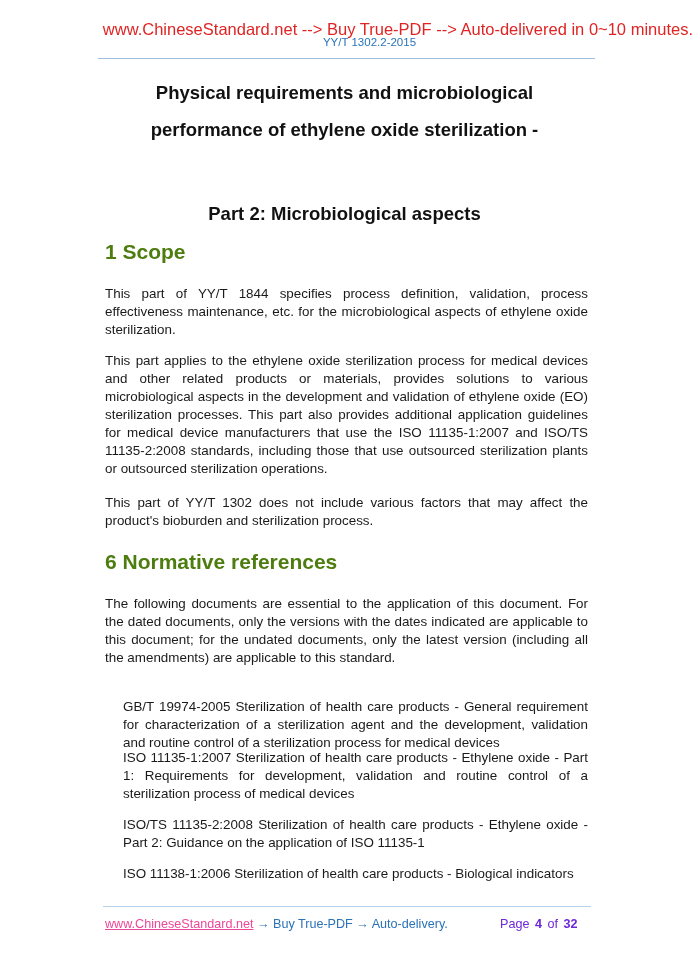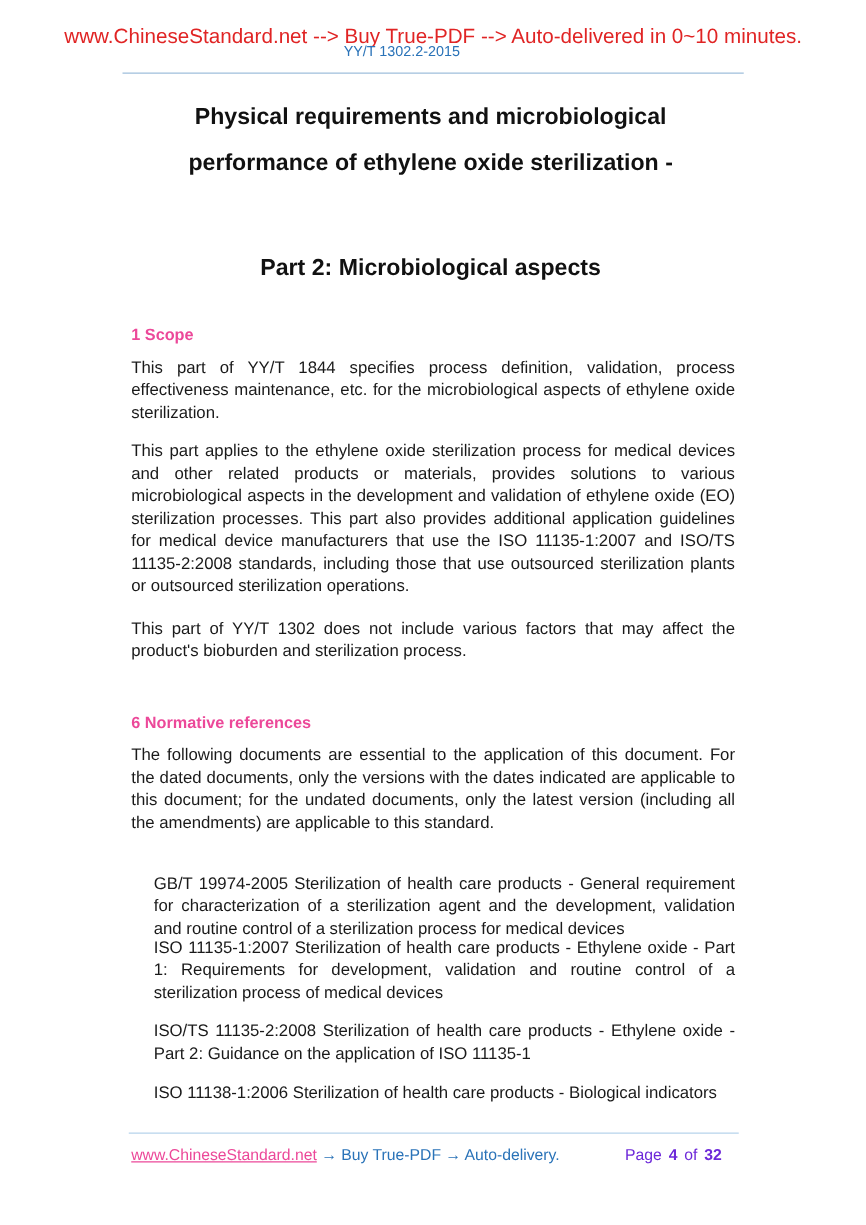--- a/index.html
+++ b/index.html
@@ -1,25 +1,25 @@
 <!DOCTYPE html>
 <html><head>
 <meta charset="utf-8">
 <style>
   html, body { margin:0; padding:0; background:#ffffff; }
   body { width:693px; height:980px; position:relative; overflow:hidden;
          font-family:"Liberation Sans", sans-serif; color:#111; }
-  .banner { position:absolute; top:20px; left:0; width:693px; text-align:center;
+  .banner { position:absolute; top:20px; left:0; width:693px; text-align:right;
             font-size:16.5px; color:#e02424; line-height:18px; white-space:nowrap; }
   .stdno { position:absolute; top:36px; left:0; width:643px; text-align:center;
-           font-size:11.5px; color:#2a73b8; line-height:13px; }
+           font-size:11.5px; color:#2a73b8; line-height:13px;padding-left:48px; }
   .hr-top { position:absolute; top:58px; left:98px; width:497px; height:1px; background:#9fbfdc; }
   .title { position:absolute; left:0; width:689px; text-align:center;
            font-weight:bold; font-size:18.5px; line-height:22px; color:#111; }
-  .h1 { position:absolute; left:105px; font-weight:bold; font-size:13px; line-height:22px; color:#ec4899;margin-top:16px; }
+  .h1 { position:absolute; left:105px; font-weight:bold; font-size:21px; line-height:22px; color:#4d7c0f; }
   .para { position:absolute; left:105px; width:483px; font-size:13.4px; line-height:18px;
           text-align:justify; color:#1a1a1a; }
   .ref { position:absolute; left:123px; width:465px; font-size:13.4px; line-height:18px;
          text-align:justify; color:#1a1a1a; }
   .hr-bot { position:absolute; top:906px; left:103px; width:488px; height:1px; background:#b7d3ec; }
   .footer-left { position:absolute; top:916px; left:105px; font-size:12.6px; color:#2a73b8; line-height:16px; white-space:nowrap; }
   .footer-left a { color:#ec4899; text-decoration:underline; }
   .footer-right { position:absolute; top:916px; left:500px; font-size:12.6px; color:#6d28d9; line-height:16px; white-space:nowrap; word-spacing:2px; }
   .footer-right b { font-weight:bold; }
 </style>

